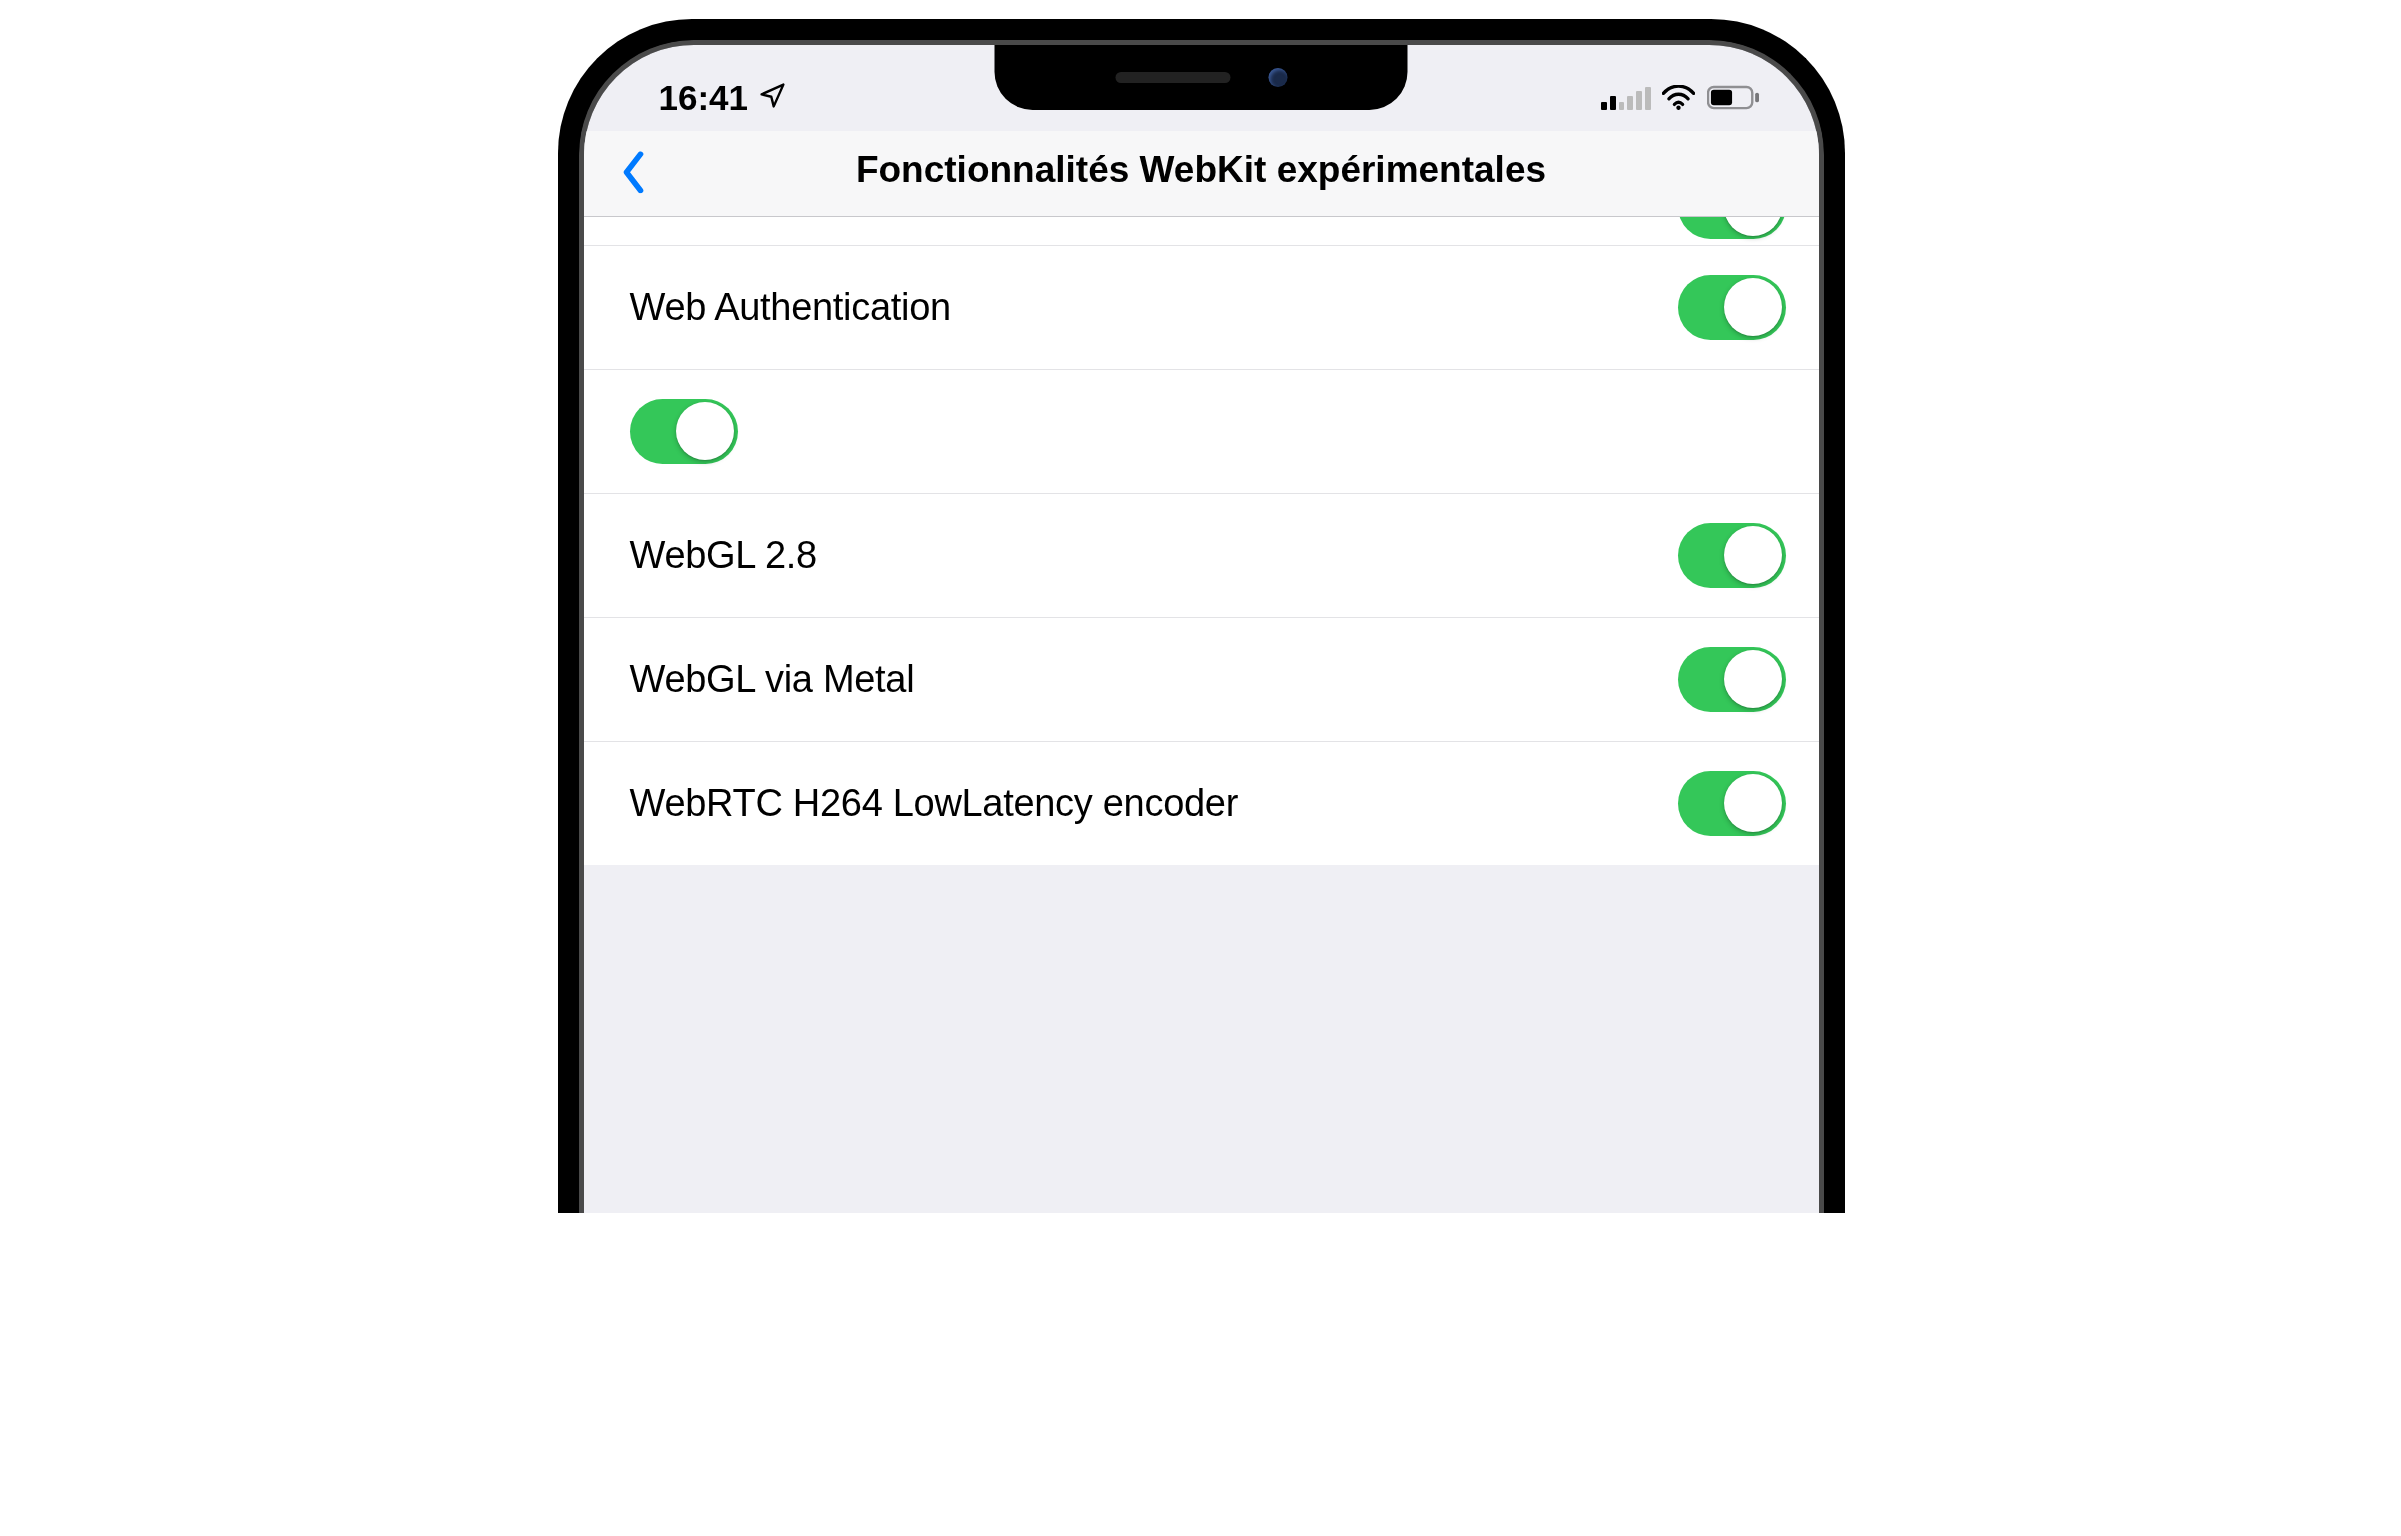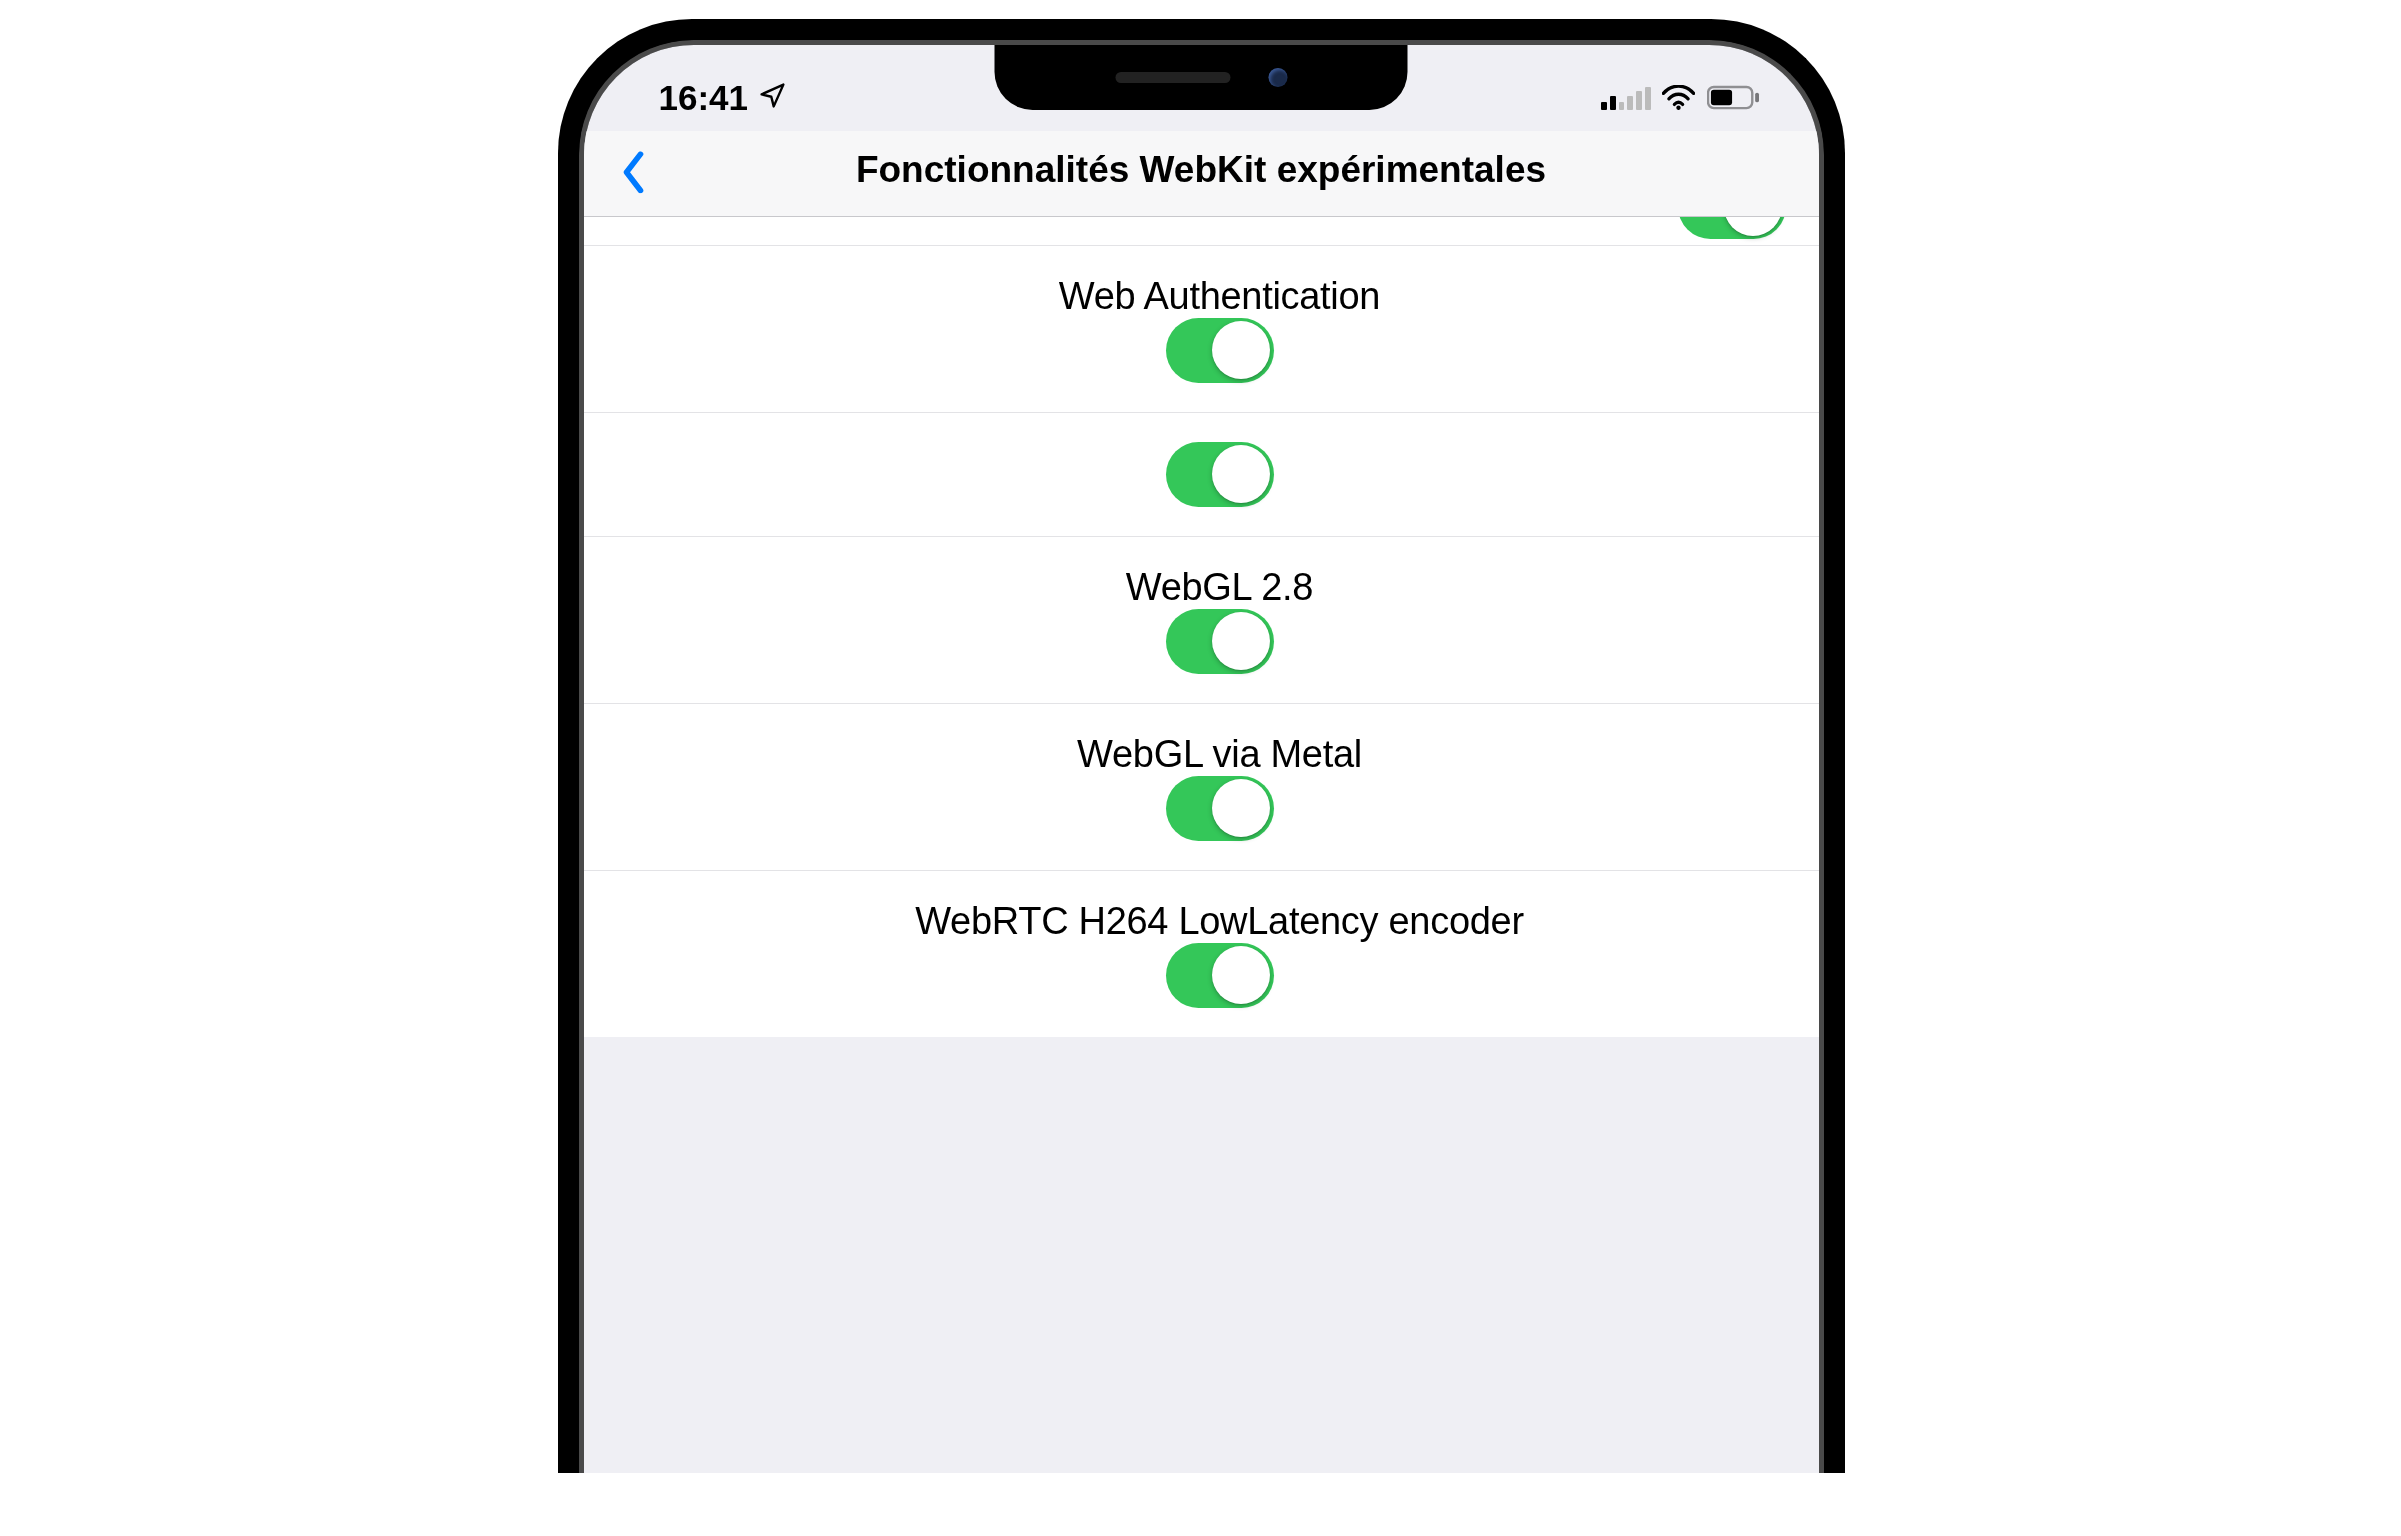--- a/index.html
+++ b/index.html
@@ -27,21 +27,21 @@
     border: 5.8px solid #4a4a4a;
     border-bottom: none;
     border-radius: 115px 115px 0 0;
     overflow: hidden;
   }
   .screen {
     background: #efeff4;
     border-radius: 96px 96px 0 0;
     overflow: hidden;
     position: relative;
-    height: 1428px;
+    height: 1168px;
   }
   
   .notch {
     position: absolute;
     top: 0;
     left: 50%;
     transform: translateX(-50%);
     width: 413px;
     height: 65px;
     background: #000;
@@ -117,25 +117,24 @@
   }
   .partial-row .toggle {
     position:absolute;
     right: 33px;
     bottom: 5.8px;
   }
   .row {
     display: flex;
     align-items: center;
     justify-content: space-between;
-    padding: 29px 33px 29px 70px;
+    padding: 29px 33px 29px 46px;
     background: #fff;
     border-bottom: 1px solid #e3e3e6;
     min-height: 111px;
-    flex-direction: column;
   }
   .row:last-child { border-bottom:none; }
   .row-label {
     font-size: 38px;
     font-weight: 400;
     color: #000;
     letter-spacing: -0.3px;
   }
   
   .toggle {

